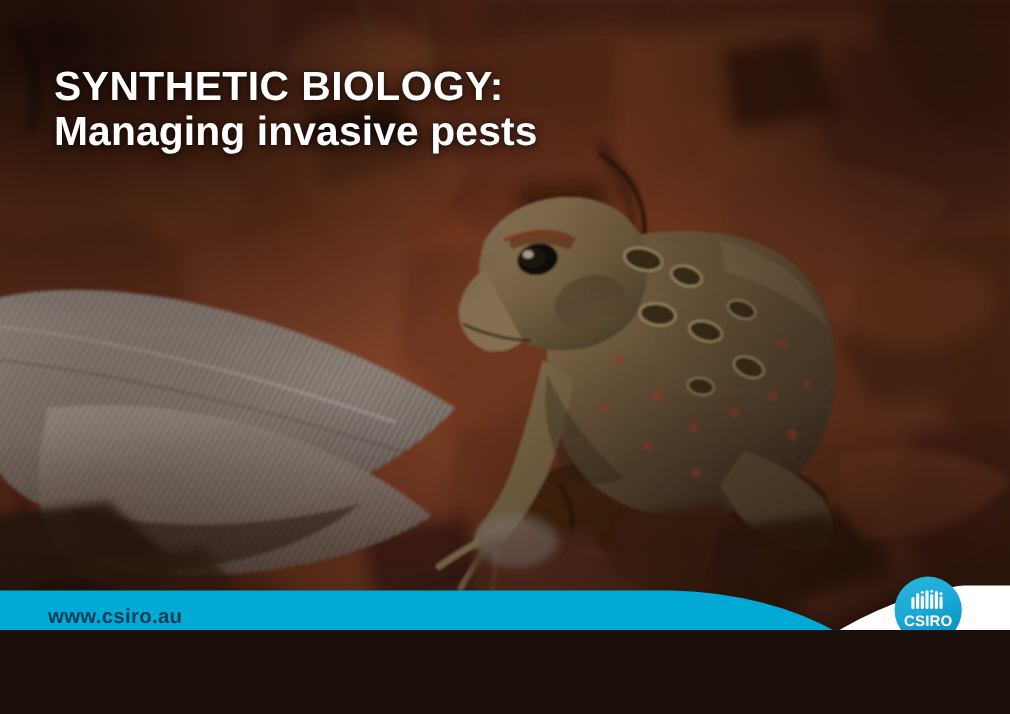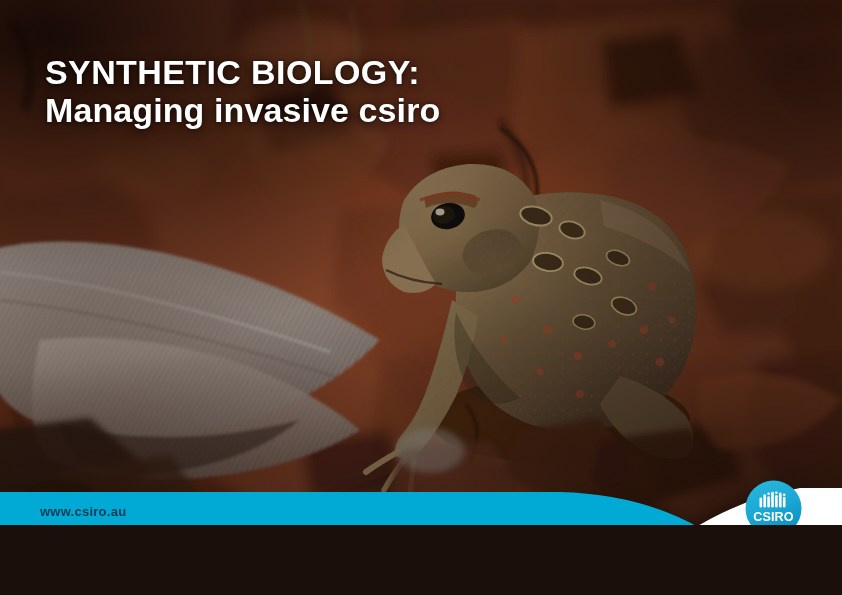--- a/index.html
+++ b/index.html
@@ -31,21 +31,21 @@
     font-size:34px; font-weight:bold; color:#ffffff;
     letter-spacing:.1px; line-height:1.22; white-space:nowrap;
   }
 
   
   .footer{ position:absolute; left:0; top:488px; width:842px; height:107px; z-index:50; }
   .footer svg{ display:block; width:842px; height:107px; }
 
   .url{
     position:absolute; left:40px; top:504px; z-index:60;
-    font-size:13px; font-weight:bold; color:#0b3b56;
+    font-size:17px; font-weight:bold; color:#0b3b56;
     letter-spacing:.25px;
   }
   .code{
     position:absolute; right:8px; top:569px; z-index:60;
     font-size:5.4px; color:#9fb4c4; letter-spacing:.35px;
     white-space:nowrap;
   }
 
   
   .logo{ position:absolute; left:745px; top:480px; width:57px; height:57px; z-index:61; }
@@ -308,21 +308,21 @@
       <rect width="842" height="595" fill="url(#vigTL)"></rect>
       <rect width="842" height="595" fill="url(#vigTR)"></rect>
       <rect width="842" height="595" fill="url(#vigBR)"></rect>
       <rect width="842" height="595" fill="url(#vigBL)"></rect>
       <rect width="842" height="595" fill="#2a1408" opacity="0.06"></rect>
     </svg>
   </div>
 
   <div class="title-block">
     <div class="title-line1">SYNTHETIC BIOLOGY:</div>
-    <div class="title-line2">Managing invasive csiro</div>
+    <div class="title-line2">Managing invasive pests</div>
   </div>
 
   <div class="footer">
     <svg viewBox="0 0 842 107" preserveAspectRatio="none" aria-hidden="true">
 
       <path d="M0,42 L842,42 L842,107 L0,107 Z" fill="#003F63"></path>
 
       <path d="M0,4 L560,4
                Q640,6 700,40
                L700,44

